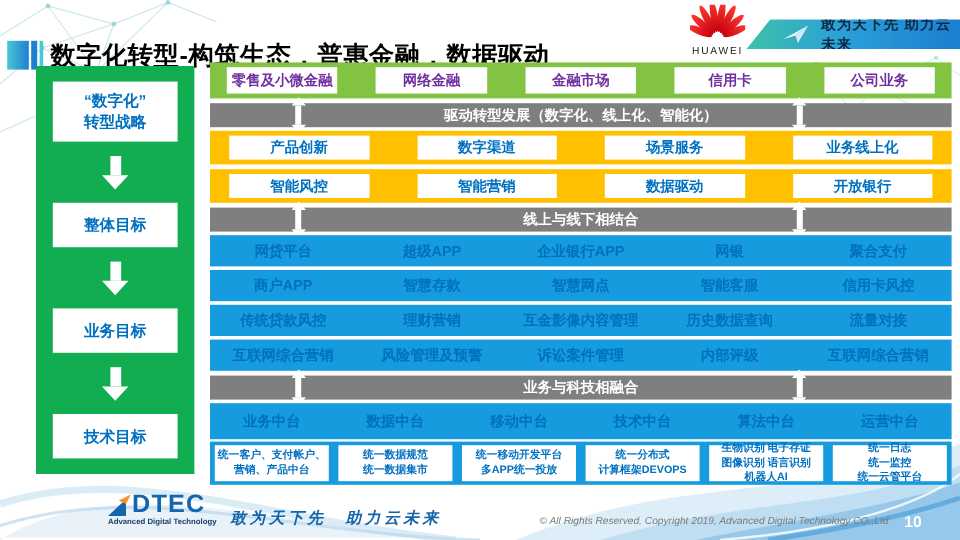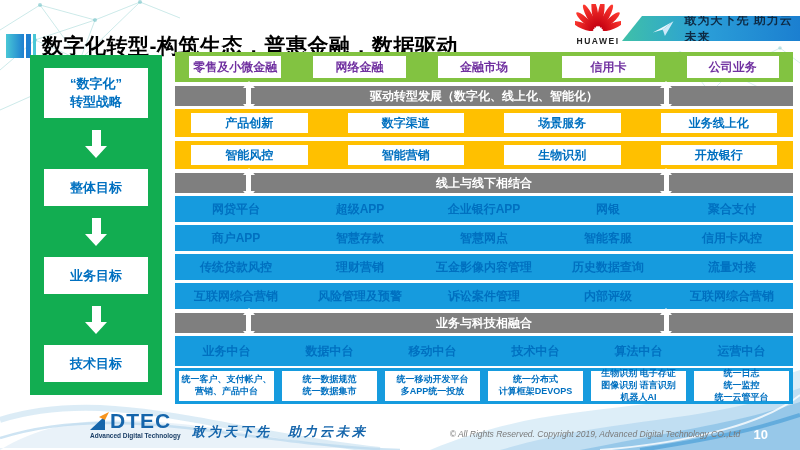--- a/index.html
+++ b/index.html
@@ -14,21 +14,21 @@
 
   
   .title-wrap { position:absolute; left:6px; top:32px; display:flex; align-items:center; }
   .title-icon { display:flex; align-items:flex-end; height:24px; margin-right:6px; }
   .title-icon .b1 { width:18px; height:24px; background:linear-gradient(90deg,#49c7d6,#1e7fd0); }
   .title-icon .b2 { width:5px; height:24px; background:#1e7fd0; margin-left:2px; }
   .title-icon .b3 { width:3px; height:24px; background:#49c7d6; margin-left:2px; }
   .page-title { font-size:21px; font-weight:800; color:#000; letter-spacing:0.5px; }
 
   .huawei-wrap { position:absolute; left:572px; top:4px; width:52px; text-align:center; }
-  .huawei-text { font-size:8.5px; font-weight:bold; color:#222; letter-spacing:1.5px; margin-top:-2px; }
+  .huawei-text { font-size:8.5px; font-weight:normal; color:#222; letter-spacing:1.5px; margin-top:-2px; }
   .ribbon {
     position:absolute; left:622px; top:16px; width:178px; height:25px;
     background:linear-gradient(90deg,#3fc0a8,#2b9fd8 45%,#1b7fd0);
     clip-path:polygon(20px 0, 100% 0, 100% 100%, 0 100%);
     display:flex; align-items:center; padding-left:30px;
   }
   .ribbon-slogan { font-size:12px; font-weight:bold; color:#0e2b45; margin-left:10px; letter-spacing:1px; }
 
   
   .sidebar {
@@ -233,21 +233,21 @@
 
     <div class="band band-yellow">
         <div class="cell">产品创新</div>
         <div class="cell">数字渠道</div>
         <div class="cell">场景服务</div>
         <div class="cell">业务线上化</div>
       </div>
     <div class="band band-yellow">
         <div class="cell">智能风控</div>
         <div class="cell">智能营销</div>
-        <div class="cell">生物识别</div>
+        <div class="cell">数据驱动</div>
         <div class="cell">开放银行</div>
       </div>
 
     <div class="banner">
       <span class="dbl pos-l">
           <i class="tri-up"></i>
           <i class="bar"></i>
           <i class="tri-down"></i>
         </span>
       <span>线上与线下相结合</span>

